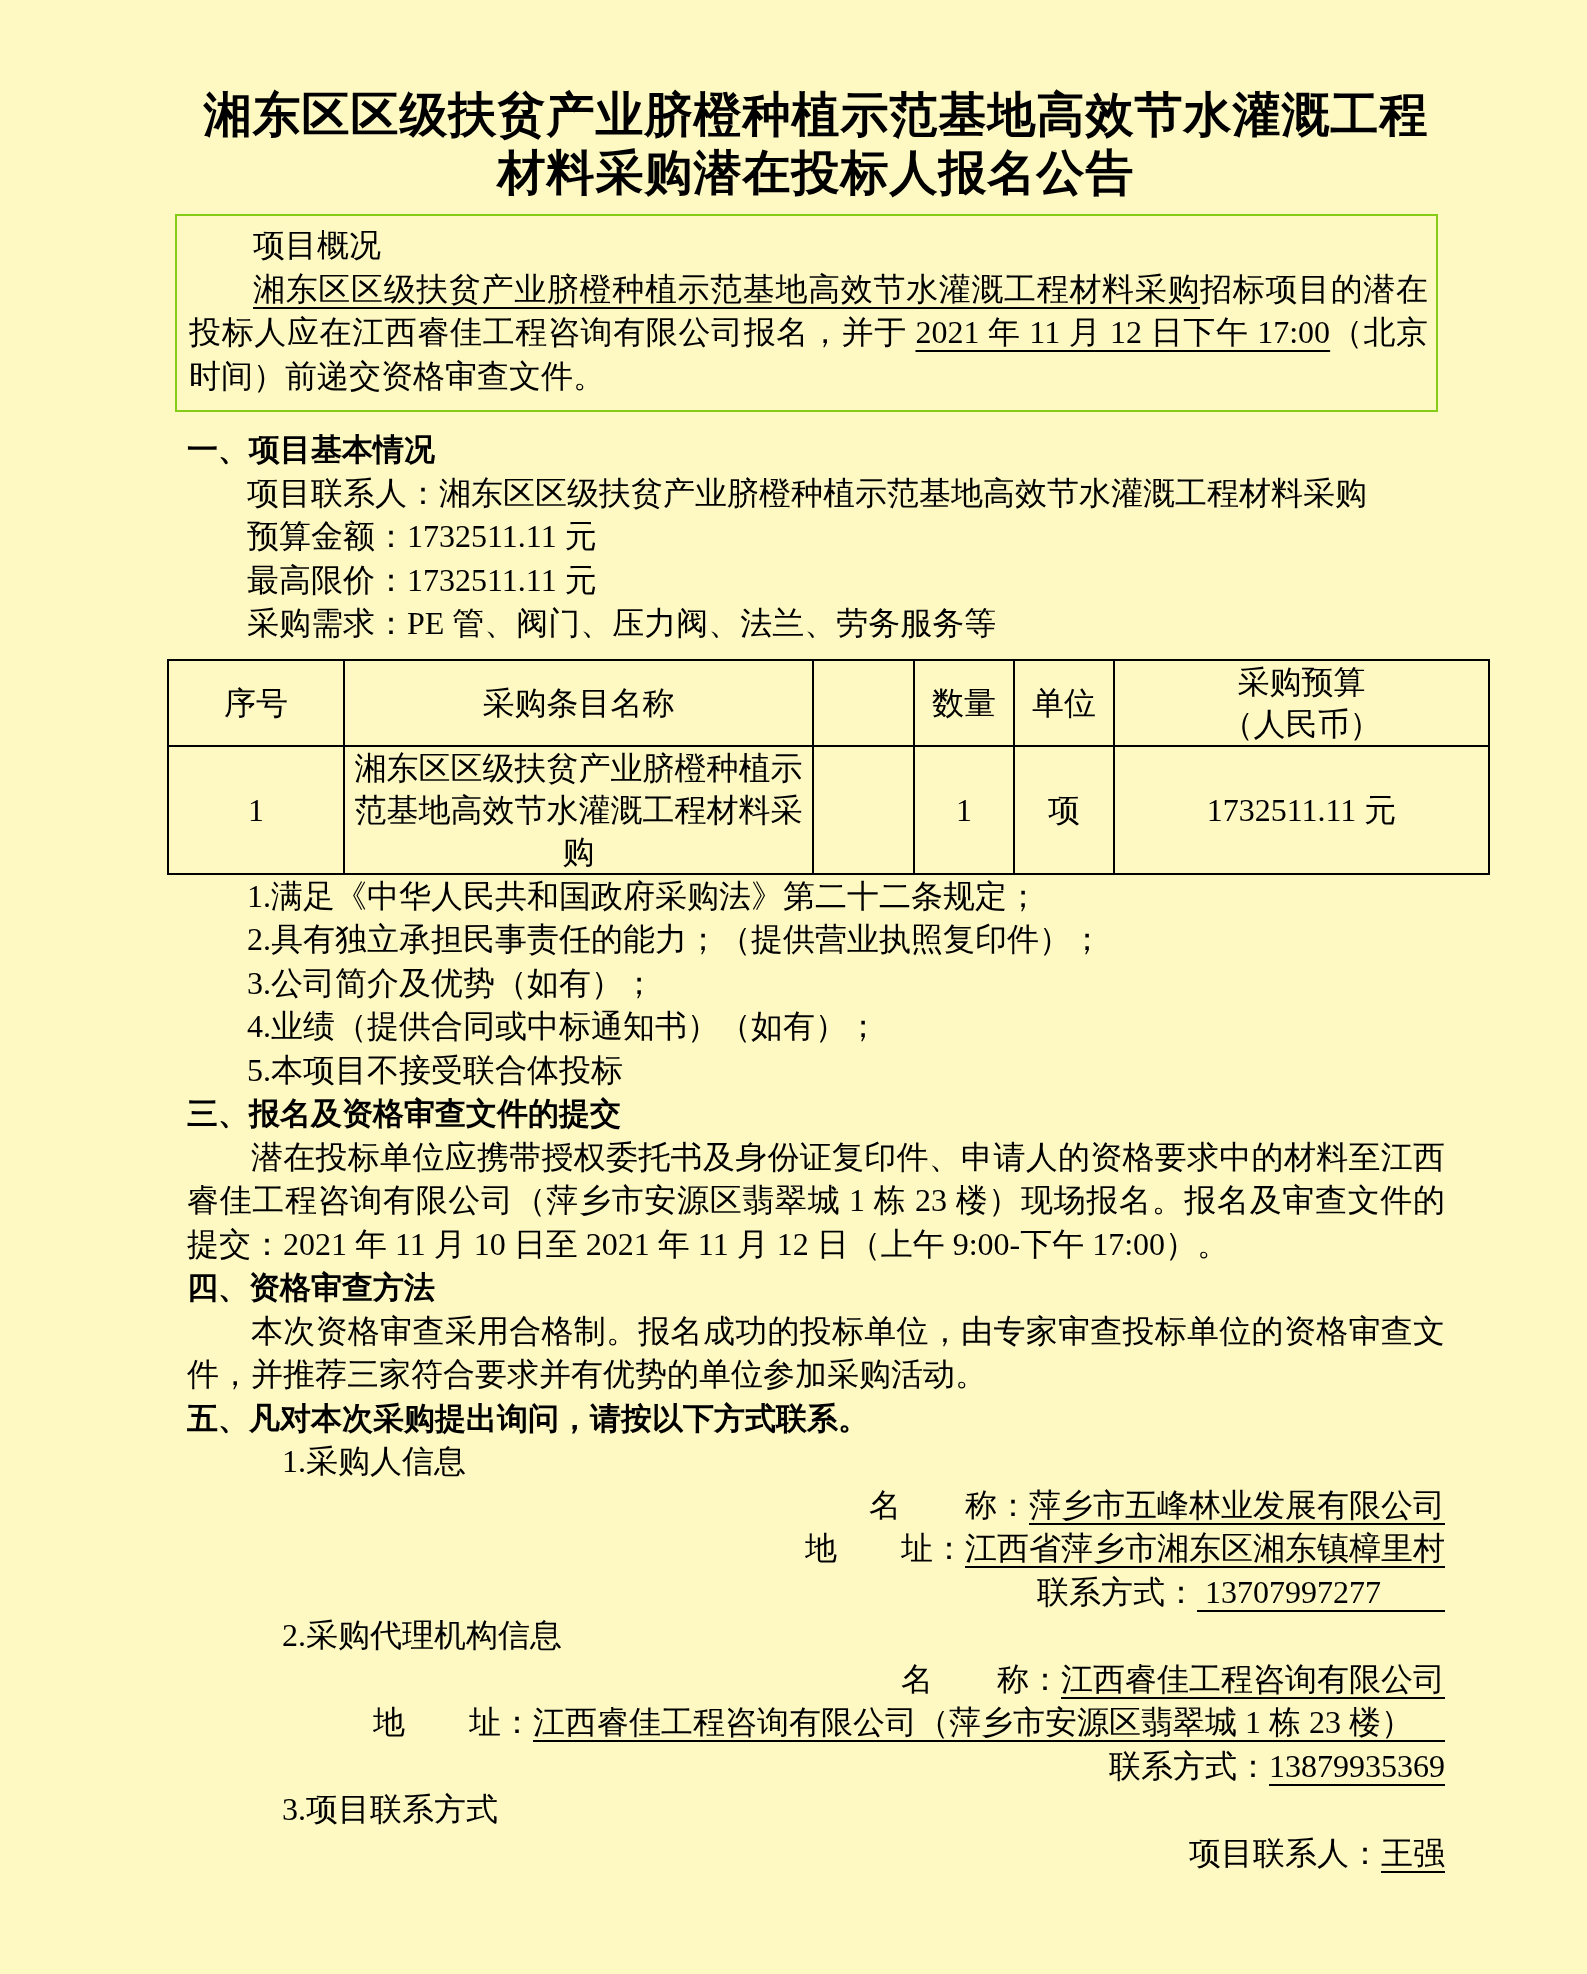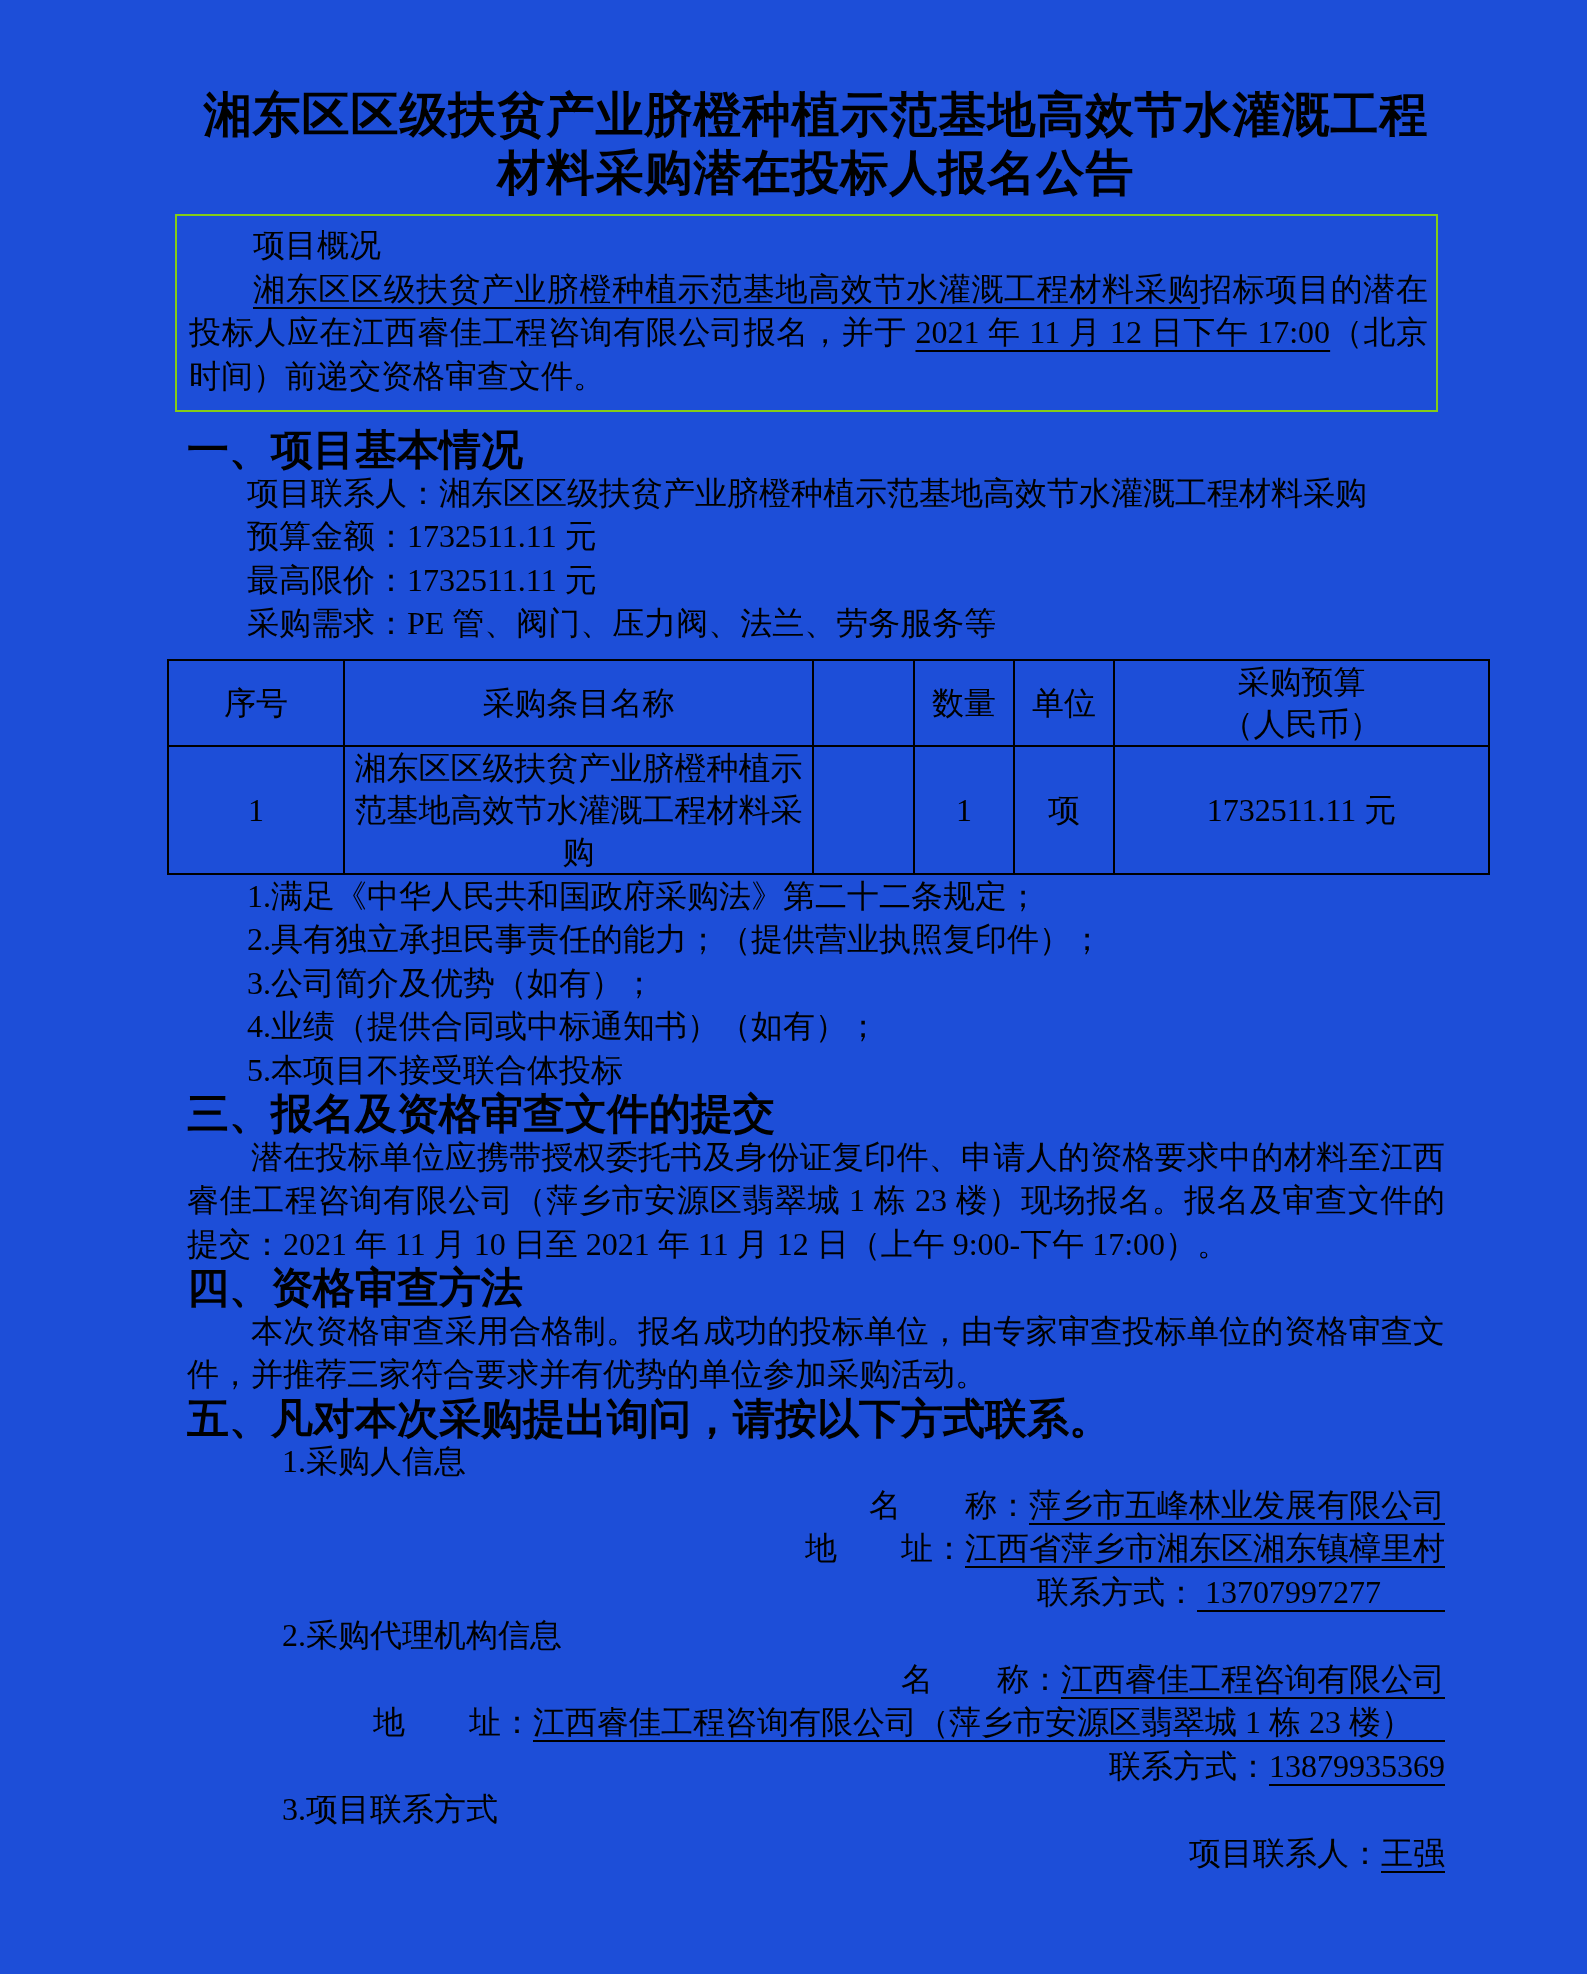--- a/index.html
+++ b/index.html
@@ -1,20 +1,20 @@
 <!DOCTYPE html>
 <html lang="zh"><head>
 <meta charset="utf-8">
 <style>
   html, body { margin: 0; padding: 0; background: #ffffff; }
   .page {
     position: relative;
     width: 1587px;
     height: 1974px;
-    background: #1d4ed8;
+    background: #fef9c3;
     color: #000000;
     font-family: "Liberation Serif", "DejaVu Serif", serif;
     font-size: 32px;
     overflow: hidden;
     box-sizing: border-box;
     padding-top: 86px;
   }
   .content {
     margin-left: 187px;
     margin-right: 142px; 
@@ -38,21 +38,21 @@
   .indent2 { padding-left: 64px; }
   .para {
     margin: 0;
     line-height: 43.5px;
     text-align: justify;
     text-indent: 64px;
   }
   .sec-heading {
     font-family: "Liberation Sans", "DejaVu Sans", sans-serif;
     font-weight: bold;
-    font-size: 42px;
+    font-size: 31px;
     line-height: 43.5px;
     margin: 0;
   }
   .sec1-heading { margin-top: 16px; }
   .item { margin: 0; line-height: 43.5px; padding-left: 60px; }
   .subnum { margin: 0; line-height: 43.5px; padding-left: 95px; }
   .contact { margin: 0; line-height: 43.5px; padding-left: 85px; text-align: right; }
   .u {
     text-decoration: underline;
     text-underline-offset: 7px;

